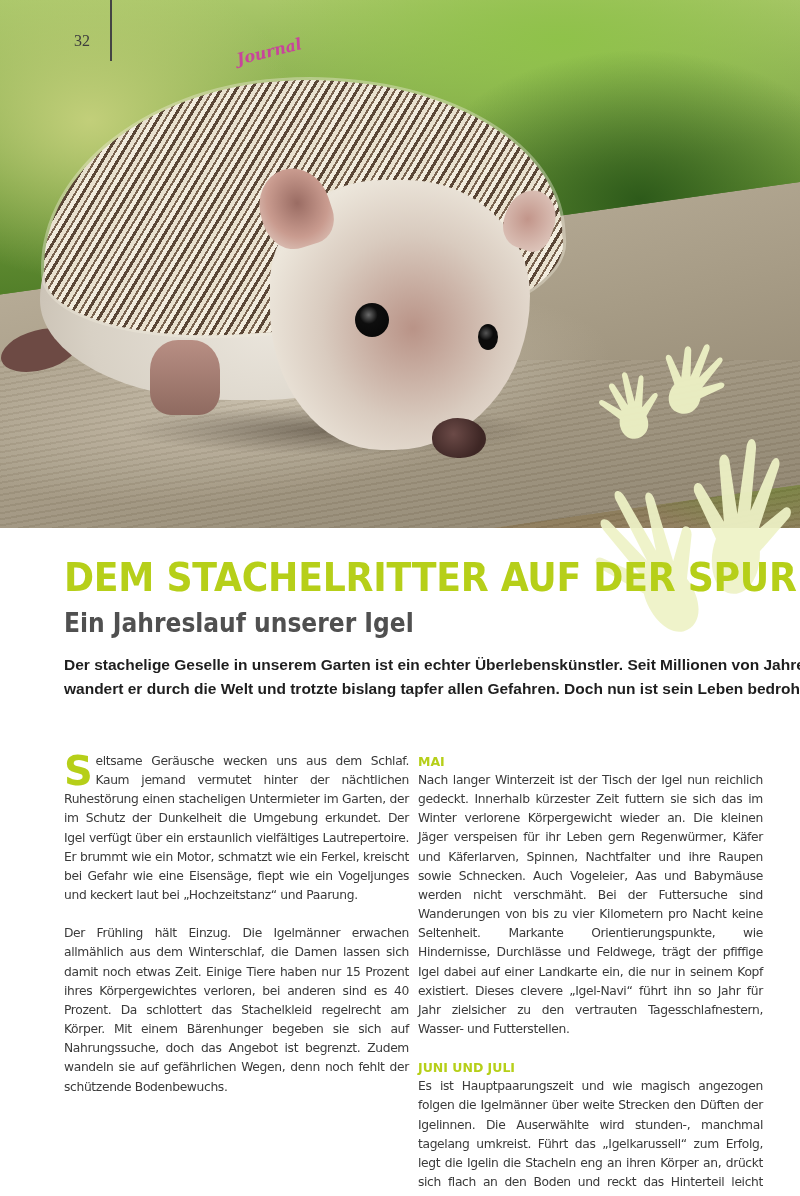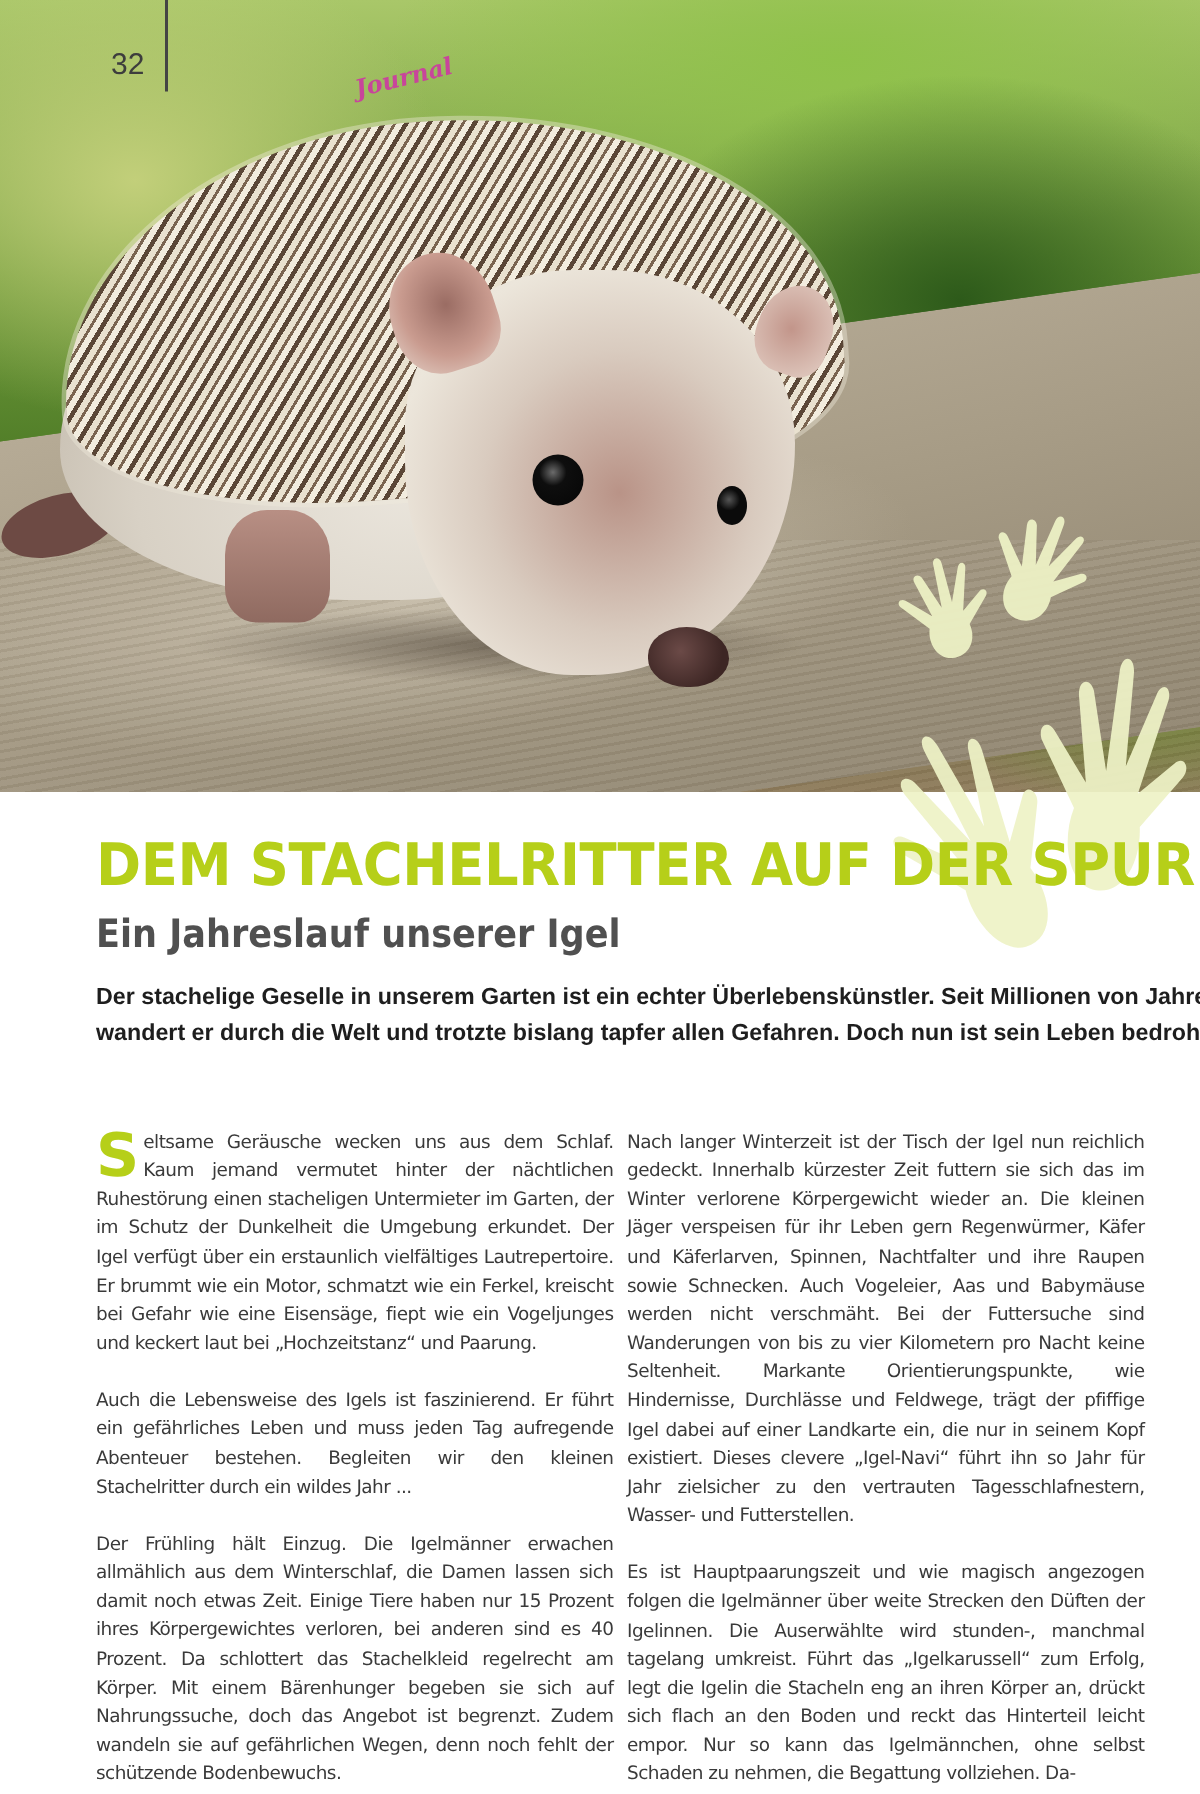--- a/index.html
+++ b/index.html
@@ -85,22 +85,22 @@
       background: #6d4a44; transform: rotate(-15deg);
     }
     .hog-shadow {
       position: absolute; left: 120px; top: 405px; width: 420px; height: 50px; border-radius: 50%;
       background: radial-gradient(ellipse, rgba(40,30,20,0.45) 0%, rgba(40,30,20,0) 70%);
     }
 
     
     .masthead { position: absolute; left: 0; top: 0; height: 70px; width: 320px; }
     .page-num {
-      position: absolute; left: 74px; top: 32px; font-size: 20px; color: #3d3d3d;
-      font-family: Liberation Sans, sans-serif;
+      position: absolute; left: 74px; top: 32px; font-size: 16px; color: #3d3d3d;
+      font-family: Liberation Serif, serif;
     }
     .mast-rule { position: absolute; left: 110px; top: 0; width: 2px; height: 61px; background: #444; }
     .brand {
       position: absolute; left: 124px; top: 14px; font-size: 40px; line-height: 44px; color: #4a4a4c;
       font-family: "DejaVu Sans", sans-serif; letter-spacing: -1px;
     }
     .brand-sub {
       position: absolute; left: 236px; top: 42px; font-size: 16px; font-style: italic; font-weight: bold;
       color: #c8459b; font-family: "DejaVu Serif", serif; transform: rotate(-14deg); letter-spacing: 0px;
     }
@@ -191,20 +191,21 @@
 <h2 class="subtitle">Ein Jahreslauf unserer Igel</h2>
 <div class="lead">
   <span>Der stachelige Geselle in unserem Garten ist ein echter Überlebenskünstler. Seit Millionen von Jahren</span>
   <span>wandert er durch die Welt und trotzte bislang tapfer allen Gefahren. Doch nun ist sein Leben bedroht.</span>
 </div>
 
 <div class="col col-left">
   <p class="para">
     <span class="dropcap">S</span><span>eltsame Geräusche wecken uns aus dem Schlaf. Kaum jemand vermutet hinter der nächtlichen Ruhestörung einen stacheligen Untermieter im Garten, der im Schutz der Dunkelheit die Umgebung erkundet. Der Igel verfügt über ein erstaunlich vielfältiges Lautrepertoire. Er brummt wie ein Motor, schmatzt wie ein Ferkel, kreischt bei Gefahr wie eine Eisensäge, fiept wie ein Vogeljunges und keckert laut bei „Hochzeitstanz“ und Paarung.</span>
   </p>
-  <p class="para">Auch die Lebensweise des Igels ist faszinierend. Er führt ein gefährliches Leben und muss jeden Tag aufregende Abenteuer bestehen. Begleiten wir den kleinen Stachelritter durch ein wildes Jahr ...</p>
   <p class="para tight">Der Frühling hält Einzug. Die Igelmänner erwachen allmählich aus dem Winterschlaf, die Damen lassen sich damit noch etwas Zeit. Einige Tiere haben nur 15 Prozent ihres Körpergewichtes verloren, bei anderen sind es 40 Prozent. Da schlottert das Stachelkleid regelrecht am Körper. Mit einem Bärenhunger begeben sie sich auf Nahrungssuche, doch das Angebot ist begrenzt. Zudem wandeln sie auf gefährlichen Wegen, denn noch fehlt der schützende Bodenbewuchs.</p>
 </div>
 
 <div class="col col-right">
+  <div class="heading">MAI</div>
   <p class="para">Nach langer Winterzeit ist der Tisch der Igel nun reichlich gedeckt. Innerhalb kürzester Zeit futtern sie sich das im Winter verlorene Körpergewicht wieder an. Die kleinen Jäger verspeisen für ihr Leben gern Regenwürmer, Käfer und Käferlarven, Spinnen, Nachtfalter und ihre Raupen sowie Schnecken. Auch Vogeleier, Aas und Babymäuse werden nicht verschmäht. Bei der Futtersuche sind Wanderungen von bis zu vier Kilometern pro Nacht keine Seltenheit. Markante Orientierungspunkte, wie Hindernisse, Durchlässe und Feldwege, trägt der pfiffige Igel dabei auf einer Landkarte ein, die nur in seinem Kopf existiert. Dieses clevere „Igel-Navi“ führt ihn so Jahr für Jahr zielsicher zu den vertrauten Tagesschlafnestern, Wasser- und Futterstellen.</p>
+  <div class="heading">JUNI UND JULI</div>
   <p class="para tight">Es ist Hauptpaarungszeit und wie magisch angezogen folgen die Igelmänner über weite Strecken den Düften der Igelinnen. Die Auserwählte wird stunden-, manchmal tagelang umkreist. Führt das „Igelkarussell“ zum Erfolg, legt die Igelin die Stacheln eng an ihren Körper an, drückt sich flach an den Boden und reckt das Hinterteil leicht empor. Nur so kann das Igelmännchen, ohne selbst Schaden zu nehmen, die Begattung vollziehen. Da-</p>
 </div>
 
 </body></html>

